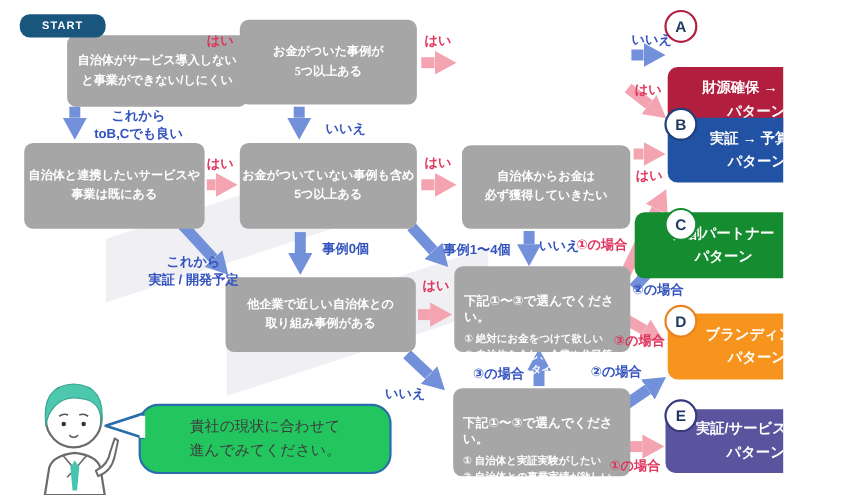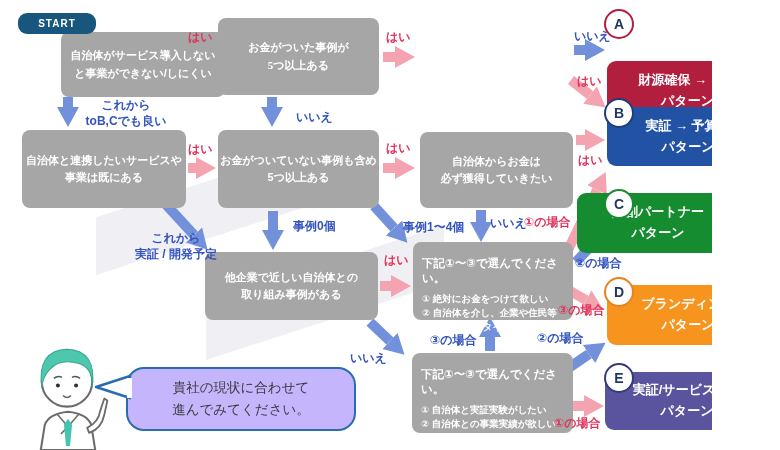--- a/index.html
+++ b/index.html
@@ -9,21 +9,21 @@
   }
   .wm{position:absolute;background:#f0f0f4;transform:rotate(-18deg) skewX(-18deg);z-index:0;}
   .layer{position:absolute;left:0;top:0;z-index:1;}
   .qbox{
     position:absolute;background:#a6a6a6;border-radius:8px;color:#fff;font-weight:bold;
     display:flex;align-items:center;justify-content:center;text-align:center;
     font-size:11px;line-height:1.55;white-space:pre-line;z-index:2;
   }
   .dbox{
     position:absolute;background:#a6a6a6;border-radius:8px;color:#fff;font-weight:bold;
-    padding:14px 9px;box-sizing:border-box;z-index:2;
+    padding:24px 9px;box-sizing:border-box;z-index:2;
   }
   .dbox .dtitle{font-size:11.5px;margin-bottom:6px;}
   .dbox .dopt{font-size:9.5px;line-height:1.45;white-space:pre-line;}
   .rbox{
     position:absolute;border-radius:9px;color:#fff;font-weight:bold;
     display:flex;align-items:center;justify-content:center;text-align:center;
     font-size:13px;line-height:1.6;white-space:pre-line;z-index:2;
   }
   .badge{
     position:absolute;width:30px;height:30px;border-radius:50%;background:#fff;
@@ -32,21 +32,21 @@
   }
   .lbl{position:absolute;font-size:12px;font-weight:bold;z-index:3;white-space:pre-line;text-align:center;line-height:1.35;}
   .red{color:#E0355C;}
   .blue{color:#3353BE;}
   .start{
     position:absolute;left:18px;top:13px;width:78px;height:21px;background:#19567E;color:#fff;
     border-radius:9px;display:flex;align-items:center;justify-content:center;
     font-size:10px;font-weight:bold;letter-spacing:1px;z-index:3;
   }
   .bubble{
-    position:absolute;left:126px;top:367px;width:226px;height:60px;background:#c4b5fd;
+    position:absolute;left:126px;top:367px;width:226px;height:60px;background:#22c55e;
     border:2.5px solid #2A6DAD;border-radius:18px;display:flex;align-items:center;justify-content:center;
     text-align:center;font-size:13.5px;color:#3c3c3c;line-height:1.6;white-space:pre-line;z-index:2;
   }
   .tail{position:absolute;left:94px;top:374px;z-index:3;}
   .person{position:absolute;left:12px;top:334px;z-index:2;}
 </style>
 </head>
 <body>
 
 <div class="canvas">

